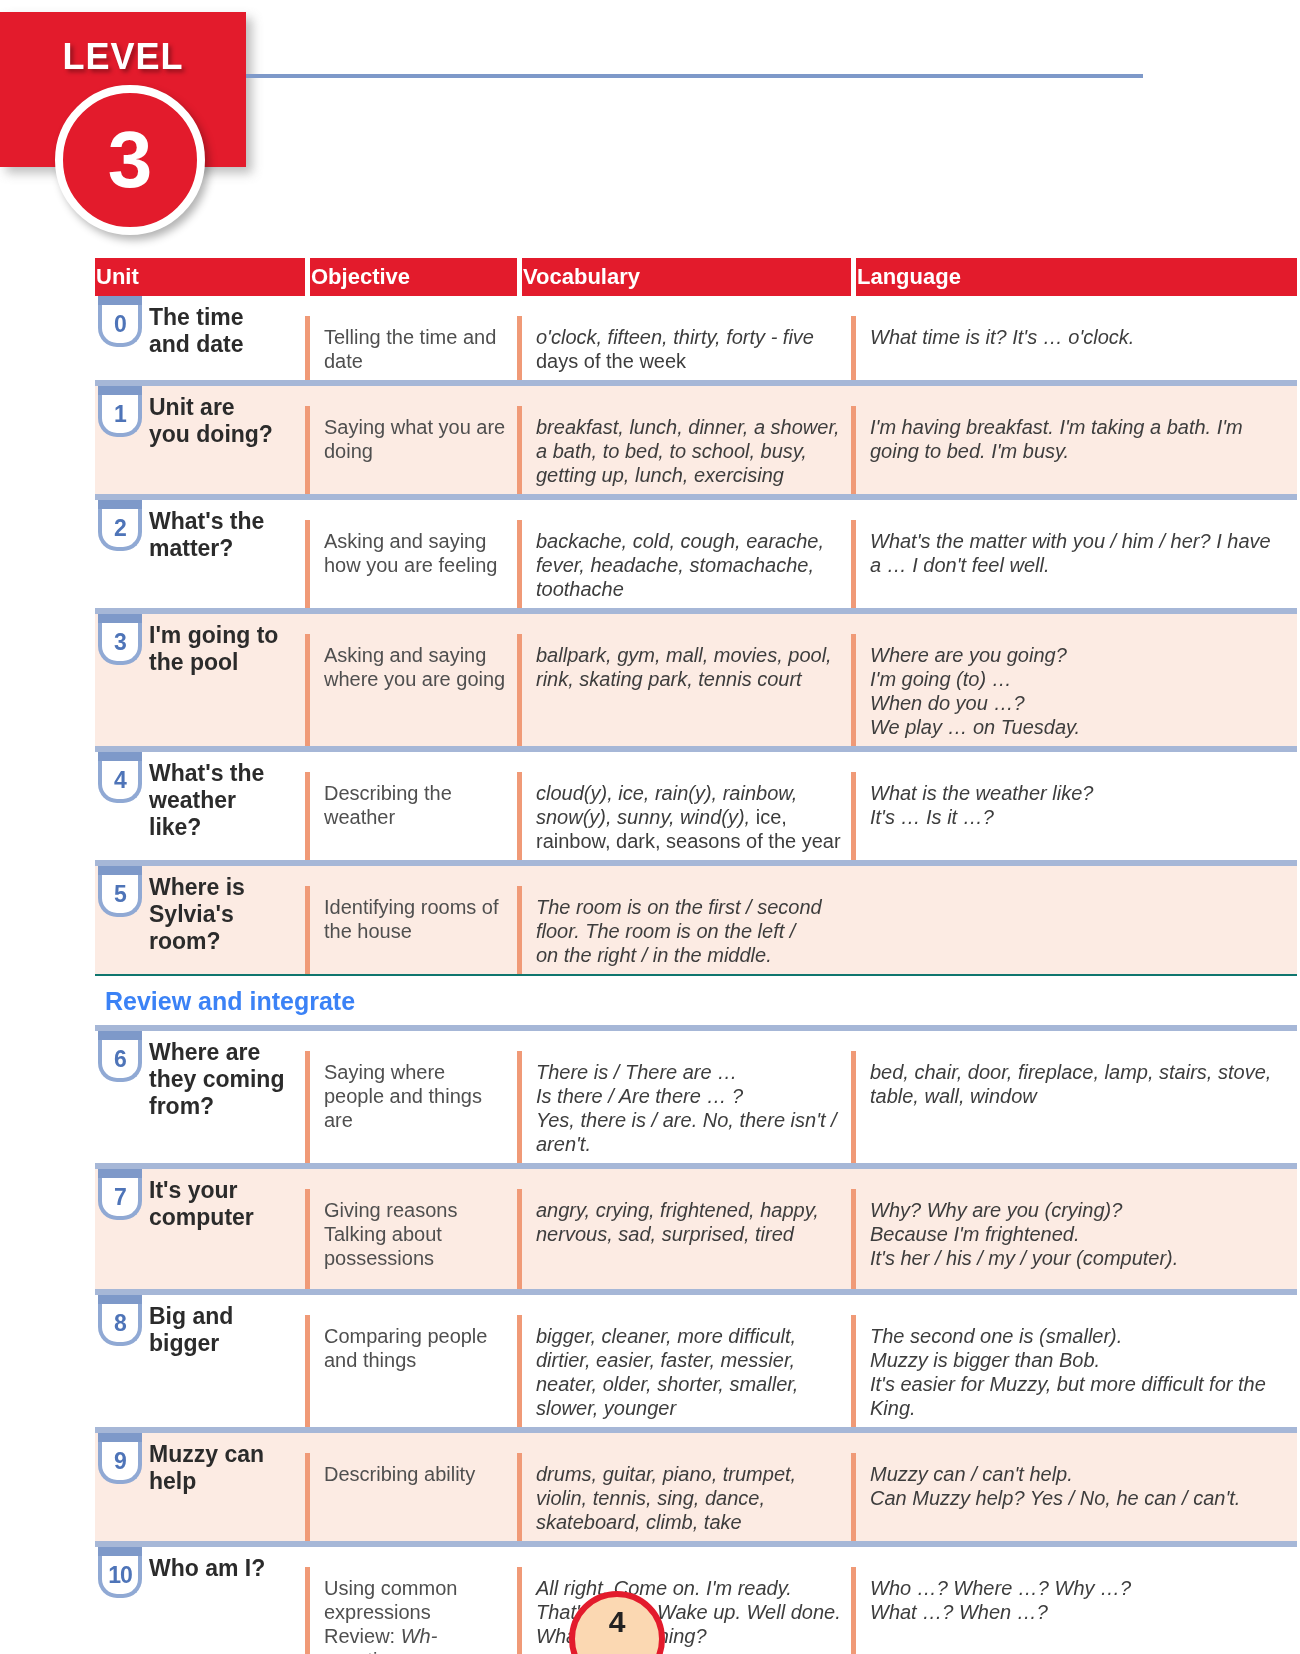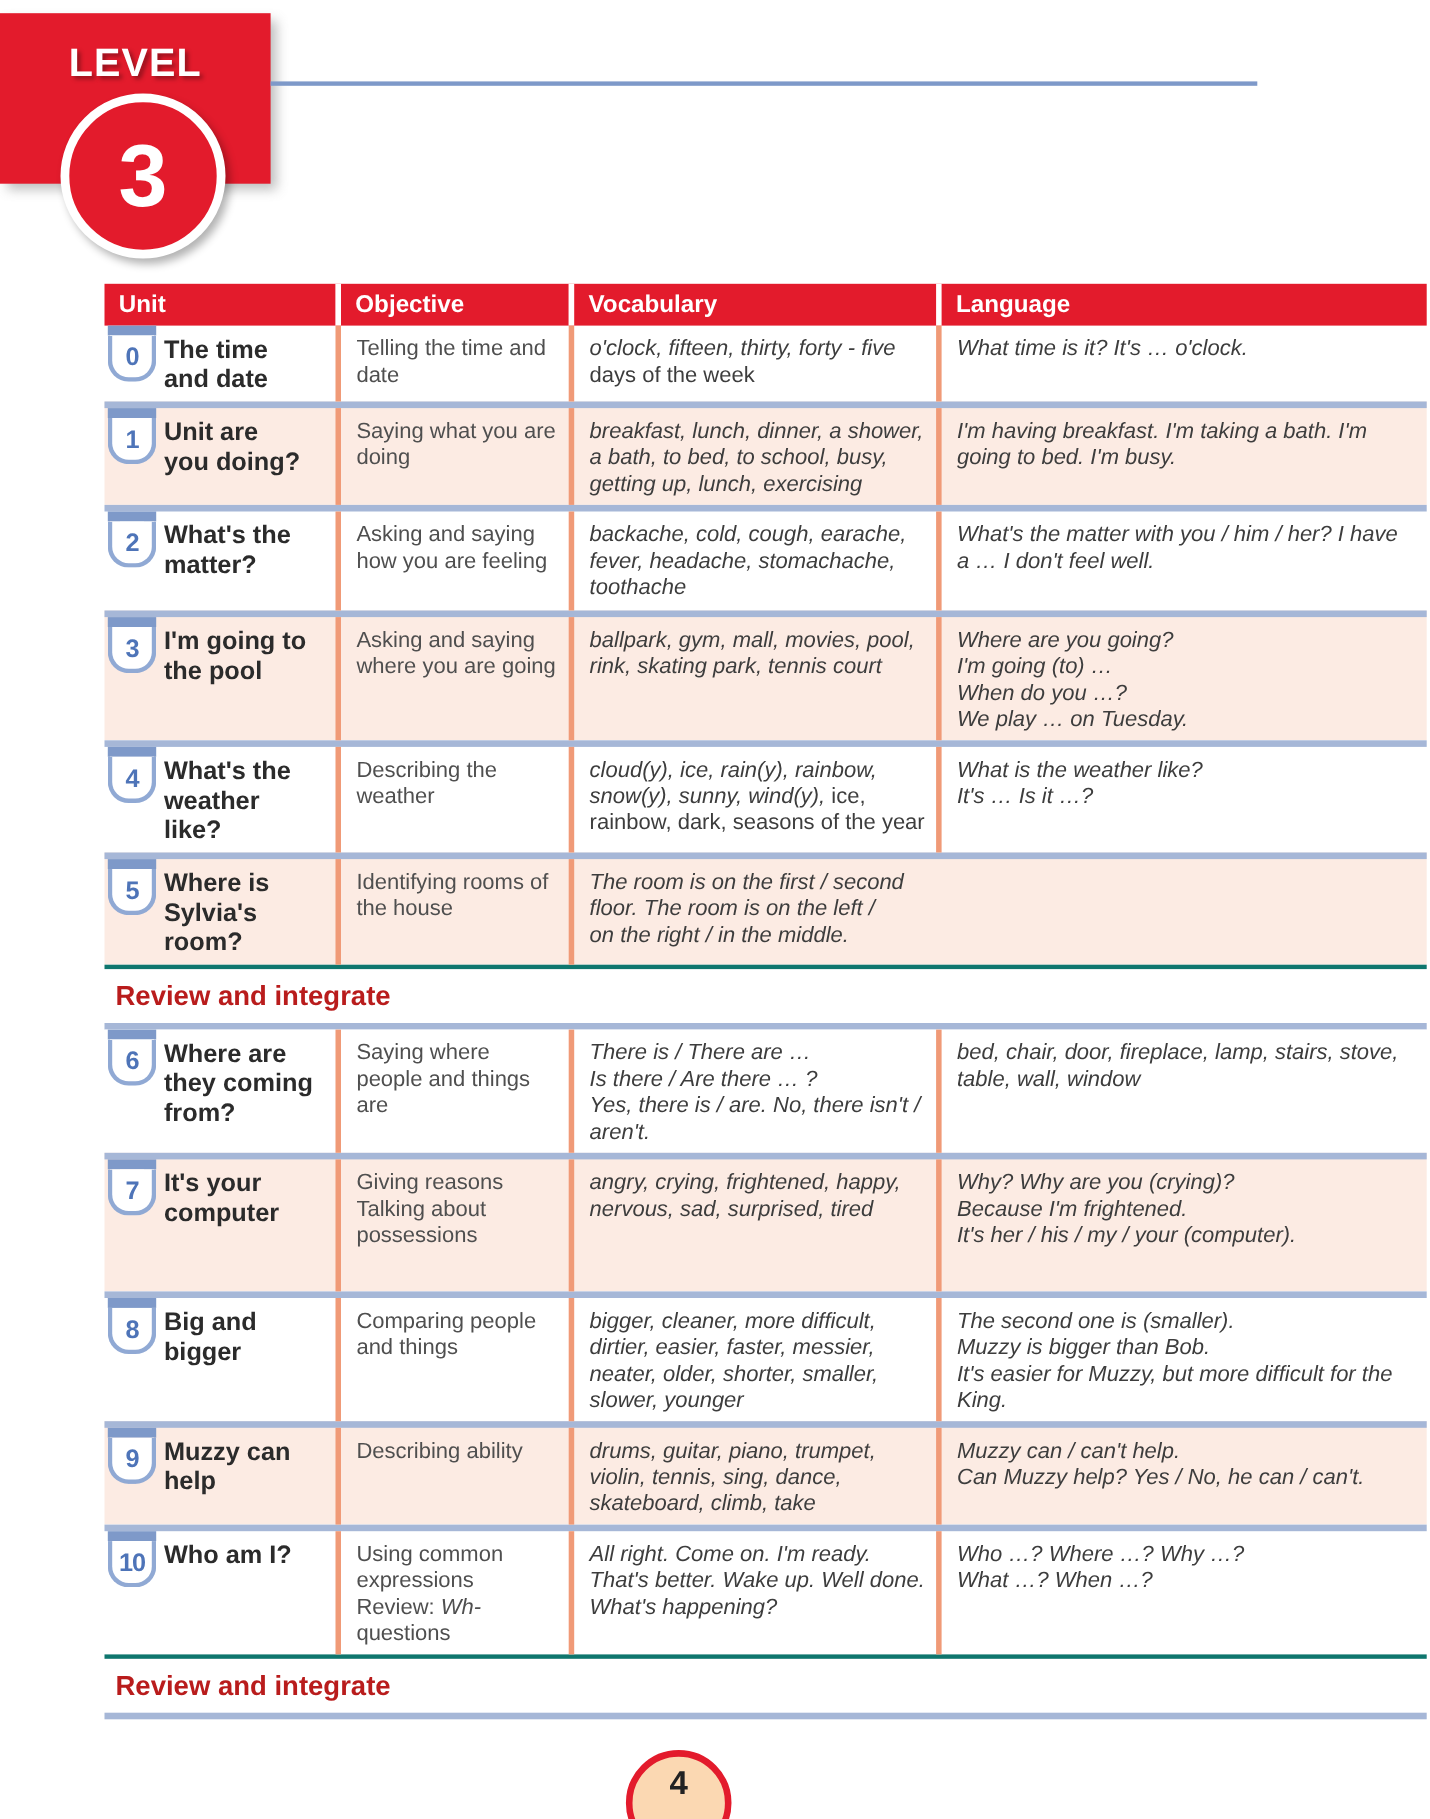--- a/index.html
+++ b/index.html
@@ -15,46 +15,46 @@
   .level-badge{position:absolute;left:55px;top:73px;width:134px;height:134px;background:#e31b2c;
                border:8px solid #fff;border-radius:50%;display:flex;align-items:center;
                justify-content:center;color:#fff;font-size:80px;font-weight:bold;
                box-shadow:4px 5px 8px rgba(0,0,0,.3);}
   .top-rule{position:absolute;left:246px;top:74px;width:897px;height:4px;background:#7e99c9;}
 
   
   .ctable{position:absolute;left:95px;top:258px;width:1202px;}
   .thead{display:grid;grid-template-columns:210px 212px 334px 446px;}
   .th{background:#e31b2c;color:#fff;font-weight:bold;font-size:22px;height:38px;display:flex;
-      align-items:center;padding-left:13px;box-sizing:border-box;}
+      align-items:center;padding-left:1px;box-sizing:border-box;}
   .th + .th{border-left:5px solid #fff;}
 
   .row{display:grid;grid-template-columns:210px 212px 334px 446px;}
   .row.sep{border-top:6px solid #a6b7d7;}
   .row.white{background:#fff;}
   .row.pink{background:#fcebe3;}
 
   .cell{box-sizing:border-box;padding:9px 10px 7px 14px;font-size:20px;line-height:24px;
         color:#3d3d3d;white-space:pre-line;}
-  .cell + .cell{border-left:5px solid #f09a77;}
+  .cell + .cell{border-left:5px solid #f09a77;margin-top:20px;}
   .em{font-style:italic;}
   .objective-cell{color:#4f4f4f;}
 
   .unit-cell{position:relative;padding-left:54px;padding-top:8px;}
   .unit-title{font-weight:bold;font-size:23px;line-height:27px;color:#2b2b2b;}
 
   .badge{position:absolute;left:3px;top:0;width:44px;}
   .badge-cap{height:9px;background:#7e99c9;}
   .badge-body{height:42px;border:4px solid #90a9d4;border-top:none;border-radius:0 0 19px 19px;
               background:#fff;display:flex;align-items:center;justify-content:center;
               font-weight:bold;font-size:23px;color:#4e74b8;box-sizing:border-box;
               letter-spacing:-1px;}
 
-  .review-band{border-top:4px solid #0f766e;border-bottom:6px solid #a6b7d7;background:#fff;
-               padding:11px 0 9px 10px;color:#b91c1c;font-weight:bold;font-size:25px;}
+  .review-band{border-top:2px solid #0f766e;border-bottom:6px solid #a6b7d7;background:#fff;
+               padding:11px 0 9px 10px;color:#3b82f6;font-weight:bold;font-size:25px;}
 
   
   .page-badge{position:absolute;left:569px;top:1591px;width:96px;height:96px;box-sizing:border-box;
               border:6px solid #e31b2c;border-radius:50%;background:#fbd8b2;text-align:center;
               padding-top:8px;font-weight:bold;font-size:30px;color:#222;}
 </style>
 </head>
 <body>
 
 <div class="page">

